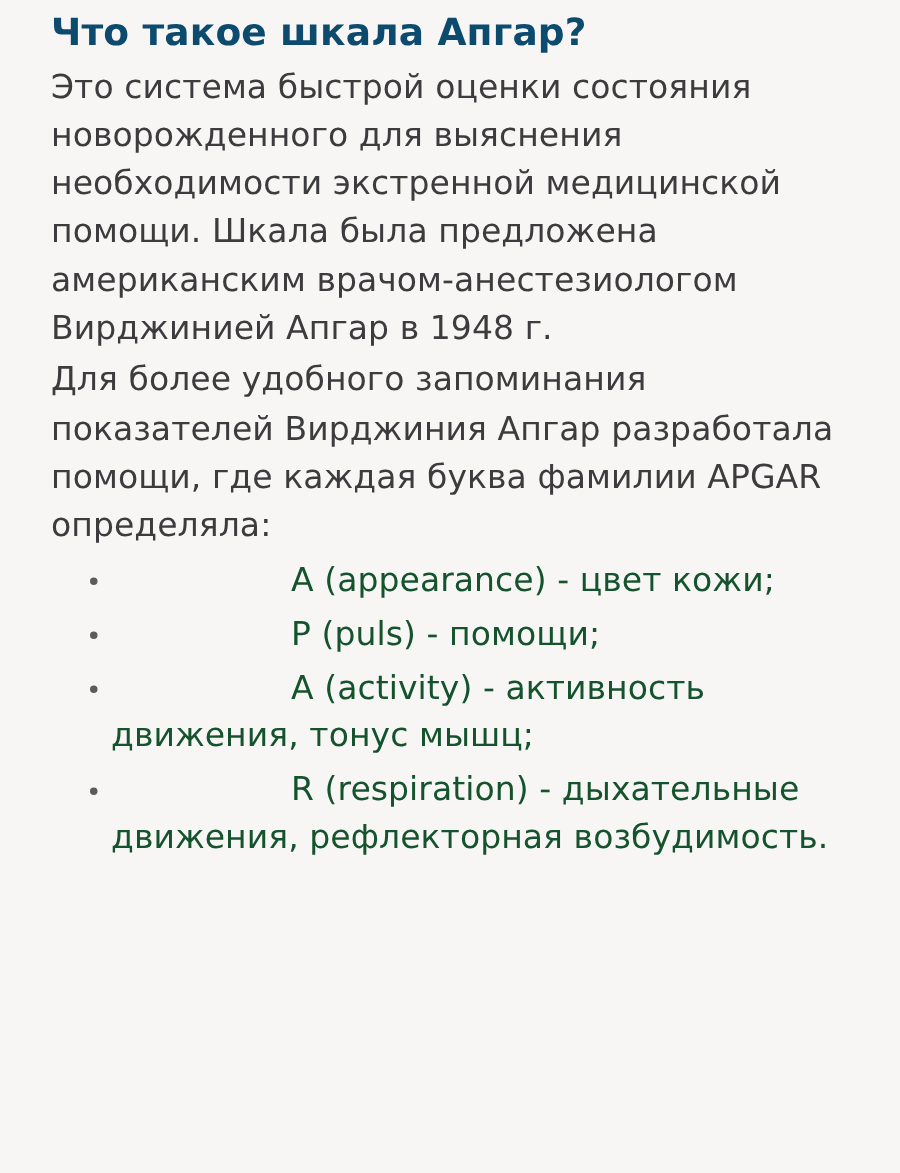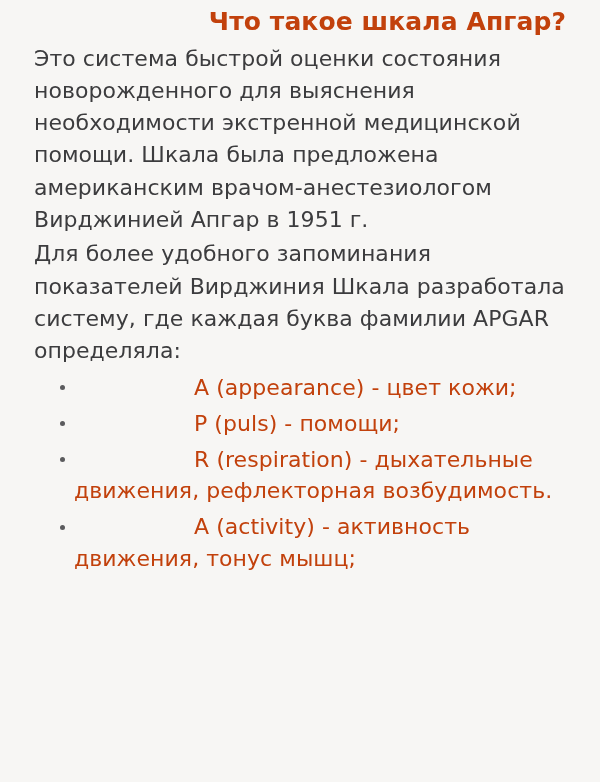--- a/index.html
+++ b/index.html
@@ -17,46 +17,45 @@
   .page {
     width: 600px;
     height: 782px;
     box-sizing: border-box;
     padding: 6px 34px 0 34px;
     position: relative;
   }
   .doc-title {
     font-size: 25px;
     font-weight: bold;
-    color: #c2410c;
+    color: #0c4a6e;
     line-height: 1.3;
     margin: 0 0 4px 0;
     letter-spacing: 0.1px;
-    text-align: right;
   }
   .para {
     font-size: 22px;
     line-height: 1.47;
     color: #3c3c3e;
     margin: 0;
     letter-spacing: 0.05px;
   }
   .para + .para {
     margin-top: 2px;
   }
   .bullet-list {
     list-style: none;
     margin: 4px 0 0 0;
     padding: 0;
   }
   .bullet-item {
     position: relative;
     font-size: 22px;
     line-height: 1.45;
-    color: #c2410c;
+    color: #14532d;
     padding-left: 40px;
     margin-bottom: 4px;
     letter-spacing: 0.05px;
   }
   .bullet-dot {
     position: absolute;
     left: 26px;
     top: 0.62em;
     width: 5px;
     height: 5px;
@@ -68,35 +67,35 @@
     width: 120px;
   }
 </style>
 </head>
 <body>
 
 <div class="page">
 
   <h1 class="doc-title">Что такое шкала Апгар?</h1>
 
-  <p class="para">Это система быстрой оценки состояния новорожденного для выяснения необходимости экстренной медицинской помощи. Шкала была предложена американским врачом-анестезиологом Вирджинией Апгар в 1951 г.</p>
-  <p class="para">Для более удобного запоминания показателей Вирджиния Шкала разработала систему, где каждая буква фамилии APGAR определяла:</p>
+  <p class="para">Это система быстрой оценки состояния новорожденного для выяснения необходимости экстренной медицинской помощи. Шкала была предложена американским врачом-анестезиологом Вирджинией Апгар в 1948 г.</p>
+  <p class="para">Для более удобного запоминания показателей Вирджиния Апгар разработала помощи, где каждая буква фамилии APGAR определяла:</p>
 
   <ul class="bullet-list">
     <li class="bullet-item">
       <span class="bullet-dot"></span>
       <span class="bullet-indent"></span><span>A (appearance) - цвет кожи;</span>
     </li>
     <li class="bullet-item">
       <span class="bullet-dot"></span>
       <span class="bullet-indent"></span><span>P (puls) - помощи;</span>
     </li>
     <li class="bullet-item">
       <span class="bullet-dot"></span>
-      <span class="bullet-indent"></span><span>R (respiration) - дыхательные движения, рефлекторная возбудимость.</span>
+      <span class="bullet-indent"></span><span>A (activity) - активность движения, тонус мышц;</span>
     </li>
     <li class="bullet-item">
       <span class="bullet-dot"></span>
-      <span class="bullet-indent"></span><span>A (activity) - активность движения, тонус мышц;</span>
+      <span class="bullet-indent"></span><span>R (respiration) - дыхательные движения, рефлекторная возбудимость.</span>
     </li>
   </ul>
 
 </div>
 
 </body></html>

